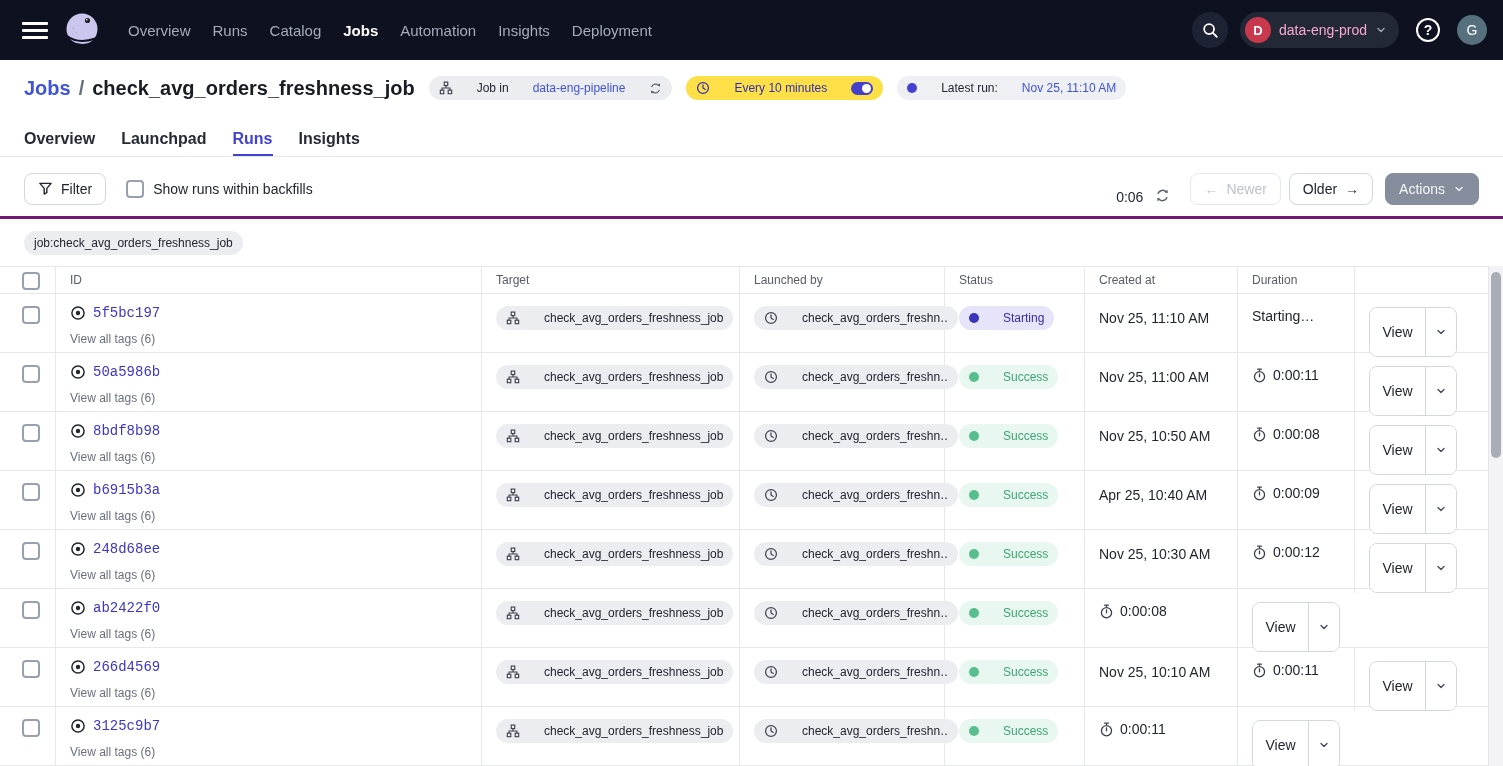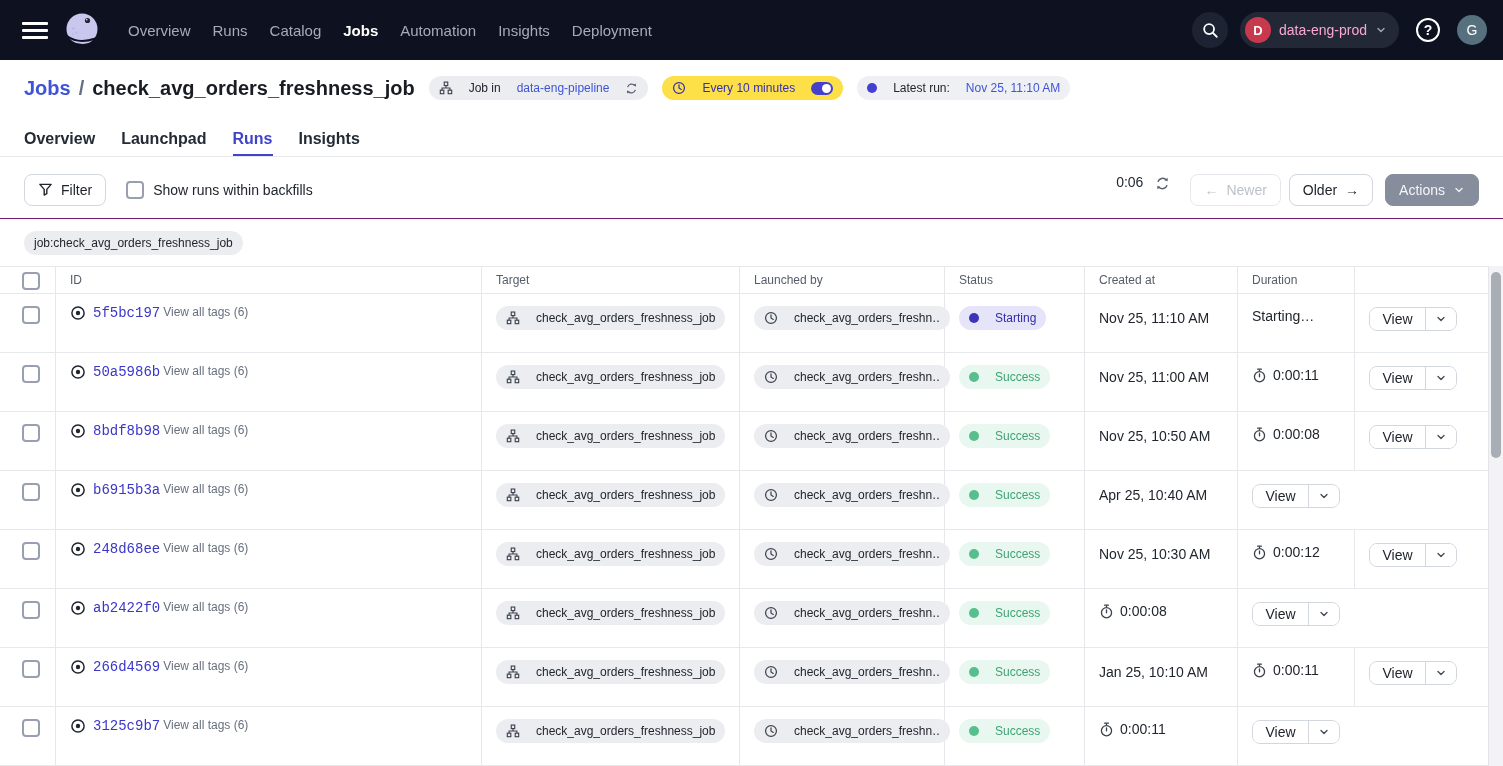--- a/index.html
+++ b/index.html
@@ -28,86 +28,86 @@
     font-size: 14px; font-weight: 700; display: flex; align-items: center; justify-content: center; }
   .user-avatar { width: 30px; height: 30px; border-radius: 50%; background: #57707D; color: #fff;
     font-size: 14px; display: flex; align-items: center; justify-content: center; cursor: pointer; }
 
   
   .crumb-row { height: 56px; display: flex; align-items: center; padding: 0 24px; gap: 14px; }
   .crumb-title { font-size: 20px; display: flex; align-items: center; gap: 8px; white-space: nowrap; }
   .crumb-link { color: #3E53D8; text-decoration: none; cursor: pointer; }
   .crumb-sep { color: #667085; }
   .crumb-current { color: #181C23; font-weight: 600; }
-  .pill { display: inline-flex; align-items: center; gap: 16px; height: 24px; padding: 0 10px;
+  .pill { display: inline-flex; align-items: center; gap: 24px; height: 24px; padding: 0 10px;
     border-radius: 12px; font-size: 12px; white-space: nowrap; color: #21262E; }
   .pill-gray { background: #ECEDF1; }
   .pill-lav { background: #fde047; color: #332FB4; }
   .pill-light { background: #EFF0F4; }
   .pill a { color: #3E53D8; text-decoration: none; cursor: pointer; }
   .toggle { width: 22px; height: 13px; border-radius: 7px; background: #4540CC; position: relative;
     display: inline-block; cursor: pointer; }
   .toggle::after { content: ""; position: absolute; right: 2px; top: 2px; width: 9px; height: 9px;
     border-radius: 50%; background: #fff; }
   .dot { width: 10px; height: 10px; border-radius: 50%; display: inline-block; }
   .dot-blurple { background: #453FD2; }
 
   
   .tabs { height: 41px; border-bottom: 1px solid #E7E8EC; display: flex; gap: 26px; padding: 0 24px; }
   .tab { display: flex; align-items: center; padding-top: 8px; font-size: 16px; font-weight: 600;
     color: #242B35; border-bottom: 2px solid transparent; cursor: pointer; text-decoration: none; }
   .tab.active { color: #3F43CE; border-bottom-color: #3F43CE; }
 
   
-  .toolbar { height: 62px; border-bottom: 1px solid #701a75; display: flex; align-items: center;
+  .toolbar { height: 62px; border-bottom: 3px solid #701a75; display: flex; align-items: center;
     padding: 4px 24px 0; }
   .btn { height: 32px; border-radius: 8px; border: 1px solid #D2D6DD; background: #fff; font-size: 14px;
     color: #21262E; display: inline-flex; align-items: center; gap: 8px; padding: 0 13px; cursor: pointer;
     font-family: "Liberation Sans", sans-serif; }
   .btn:disabled { color: #BCC2CB; border-color: #E5E8EC; cursor: default; }
   .checkbox { width: 18px; height: 18px; border: 2px solid #98A0B0; border-radius: 4px; background: #fff;
     display: inline-block; cursor: pointer; flex: none; }
   .backfills { display: flex; align-items: center; gap: 9px; margin-left: 20px; font-size: 14px; }
-  .toolbar-right { margin-left: auto; display: flex; align-items: flex-start; gap: 8px; }
+  .toolbar-right { margin-left: auto; display: flex; align-items: flex-end; gap: 8px; }
   .countdown { font-size: 14px; color: #1D2433; margin-right: 2px; }
   .refresh-btn { background: none; border: none; display: flex; cursor: pointer; padding: 2px; margin-right: 10px; }
   .btn-actions { background: #868E9D; border-color: #868E9D; color: #F4F6F8; margin-left: 4px; }
 
   
   .tag-row { height: 47px; display: flex; align-items: center; padding: 0 24px; }
 
   
   .table-wrap { position: relative; height: 500px; }
   .grid { display: grid; grid-template-columns: 56px 426px 258px 205px 140px 153px 117px 133px; }
   .thead { height: 28px; border-top: 1px solid #E7E8EC; border-bottom: 1px solid #E7E8EC; width: 1488px; }
   .th { font-size: 12px; color: #545D6A; display: flex; align-items: center; padding-left: 14px;
     border-right: 1px solid #E7E8EC; }
   .th:last-child { border-right: none; }
   .th-check { padding-left: 22px; padding-top: 2px; }
   .tr { height: 59px; border-bottom: 1px solid #E7E8EC; width: 1488px; }
   .td { border-right: 1px solid #E7E8EC; padding: 12px 8px 0 14px; display: flex; align-items: flex-start; }
   .td:last-child { border-right: none; }
   .td-check { padding-left: 22px; }
-  .td-id { flex-direction: row; gap: 3px; padding-top: 11px; }
+  .td-id { flex-direction: column; gap: 11px; padding-top: 11px; }
   .id-line { display: flex; align-items: center; gap: 7px; }
   .run-id { font-family: "Liberation Mono", monospace; font-size: 14px; color: #3A36C9;
     text-decoration: none; cursor: pointer; }
   .tags-link { font-size: 12px; color: #67707E; text-decoration: none; cursor: pointer; }
   .pill-cell { padding-top: 12px; }
   .launch-text { max-width: 146px; overflow: hidden; white-space: nowrap; }
   .st-success { background: #E8F7EF; color: #3FA473; }
   .st-success .dot { background: #58BE8D; }
   .st-starting { background: #E6E4F8; color: #322DA9; }
   .st-starting .dot { background: #3A34B8; }
   .td-text { padding-top: 16px; font-size: 14px; color: #21262E; }
   .td-duration { gap: 6px; align-items: center; padding-top: 0; height: 100%;
     align-items: flex-start; }
   .dur-inner { display: flex; align-items: center; gap: 6px; margin-top: 14px; font-size: 14px; }
   .td-actions { padding-top: 13px; }
-  .view-group { display: inline-flex; height: 24px; border: 1px solid #D2D6DD; border-radius: 8px;
+  .view-group { display: inline-flex; height: 50px; border: 1px solid #D2D6DD; border-radius: 8px;
     overflow: hidden; background: #fff; }
   .view-btn { width: 55px; border: none; background: #fff; font-size: 14px; color: #21262E;
     cursor: pointer; font-family: "Liberation Sans", sans-serif; }
   .view-caret { width: 31px; border: none; border-left: 1px solid #D2D6DD; background: #fff;
     display: flex; align-items: center; justify-content: center; cursor: pointer; }
 
   
   .scrollbar { position: absolute; top: 0; right: 0; width: 15px; height: 500px; background: #F3F3F5;
     border-left: 1px solid #E4E5E9; }
   .scroll-thumb { position: absolute; top: 6px; left: 2px; width: 10px; height: 186px; border-radius: 5px;
@@ -494,20 +494,31 @@
     </div>
     <div class="td pill-cell">
       <span class="pill st-success">
         <span class="dot"></span>
         <span>Success</span>
       </span>
     </div>
     <div class="td td-text">
           <span>Apr 25, 10:40 AM</span>
         </div>
+    <div class="td td-duration">
+      <span class="dur-inner">
+        <svg class="stopwatch" width="15" height="15" viewBox="0 0 16 16">
+          <line x1="6" y1="1.2" x2="10" y2="1.2" stroke="#3A414C" stroke-width="1.4" stroke-linecap="round"></line>
+          <line x1="8" y1="1.4" x2="8" y2="3.4" stroke="#3A414C" stroke-width="1.4"></line>
+          <circle cx="8" cy="9.3" r="5.4" fill="none" stroke="#3A414C" stroke-width="1.4"></circle>
+          <line x1="8" y1="9.3" x2="8" y2="6.4" stroke="#3A414C" stroke-width="1.4" stroke-linecap="round"></line>
+        </svg>
+        <span>0:00:09</span>
+      </span>
+    </div>
     <div class="td td-actions">
       <div class="view-group">
         <button class="view-btn">View</button>
         <button class="view-caret">
           <svg width="12" height="12" viewBox="0 0 16 16">
             <path d="M4 6 l4 4 4-4" fill="none" stroke="#444C59" stroke-width="1.8" stroke-linecap="round" stroke-linejoin="round"></path>
           </svg>
         </button>
       </div>
     </div>
@@ -676,21 +687,21 @@
         <span class="launch-text">check_avg_orders_freshn…</span>
       </span>
     </div>
     <div class="td pill-cell">
       <span class="pill st-success">
         <span class="dot"></span>
         <span>Success</span>
       </span>
     </div>
     <div class="td td-text">
-          <span>Jan 25, 10:10 AM</span>
+          <span>Nov 25, 10:10 AM</span>
         </div>
     <div class="td td-duration">
       <span class="dur-inner">
         <svg class="stopwatch" width="15" height="15" viewBox="0 0 16 16">
           <line x1="6" y1="1.2" x2="10" y2="1.2" stroke="#3A414C" stroke-width="1.4" stroke-linecap="round"></line>
           <line x1="8" y1="1.4" x2="8" y2="3.4" stroke="#3A414C" stroke-width="1.4"></line>
           <circle cx="8" cy="9.3" r="5.4" fill="none" stroke="#3A414C" stroke-width="1.4"></circle>
           <line x1="8" y1="9.3" x2="8" y2="6.4" stroke="#3A414C" stroke-width="1.4" stroke-linecap="round"></line>
         </svg>
         <span>0:00:11</span>

